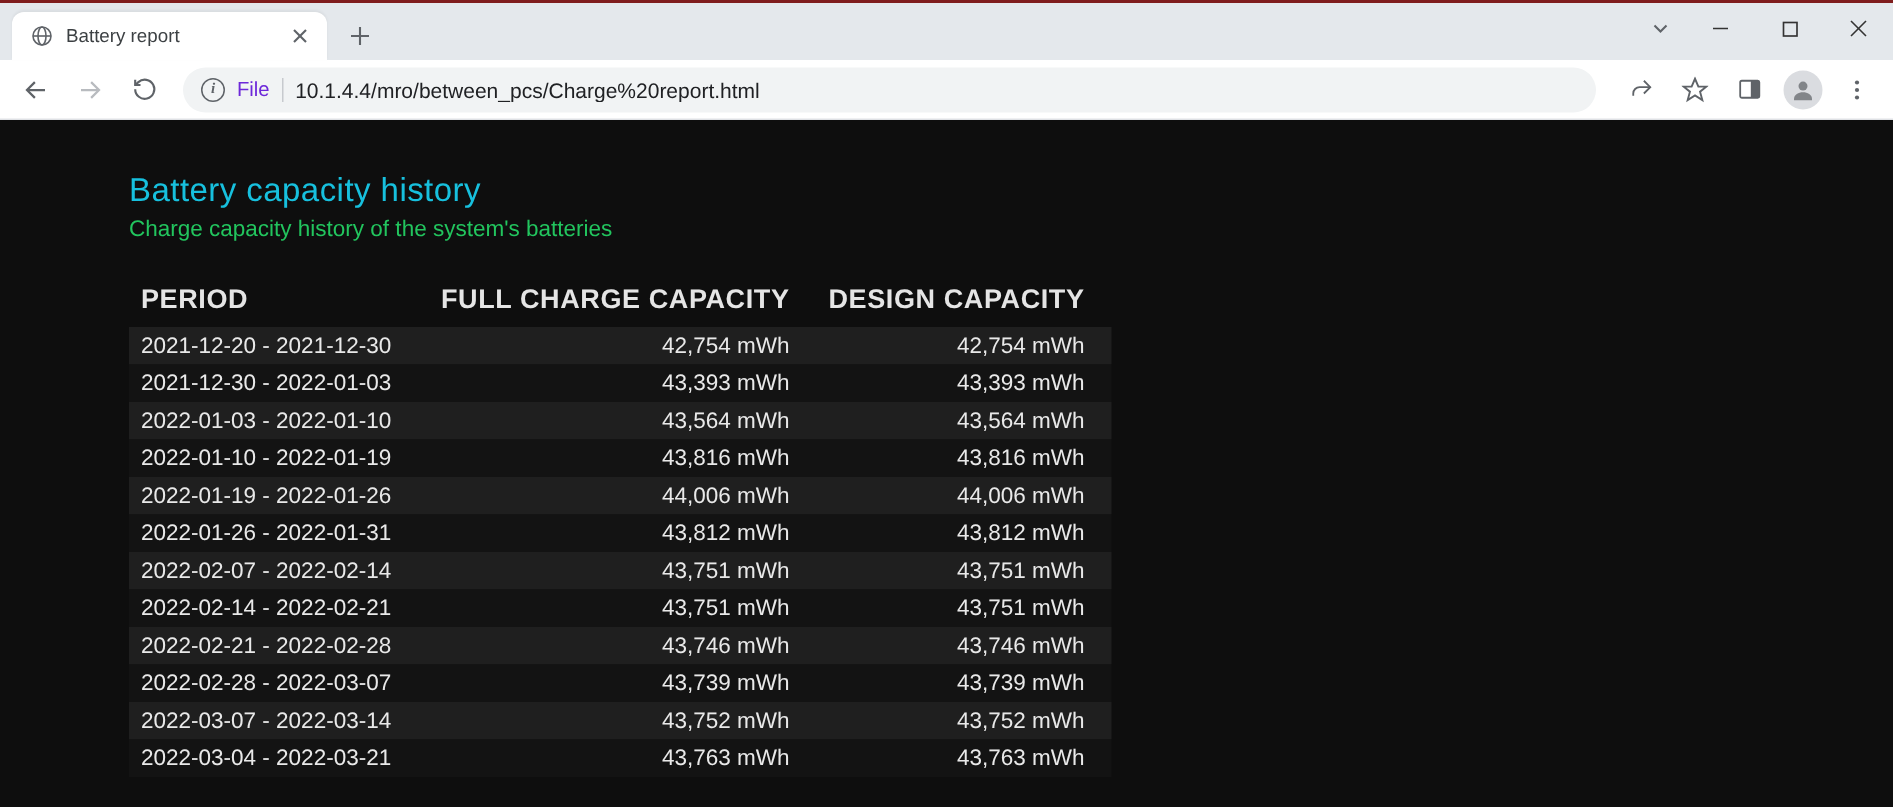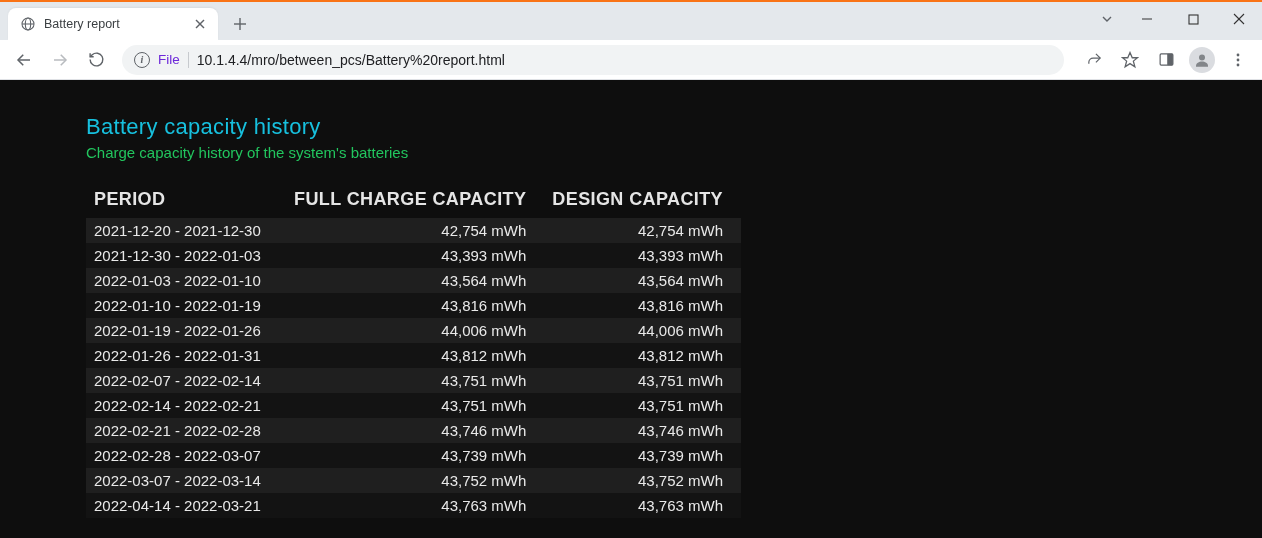--- a/index.html
+++ b/index.html
@@ -1,17 +1,17 @@
 <!DOCTYPE html>
 <html><head>
 <meta charset="utf-8">
 <style>
   * { box-sizing: border-box; margin: 0; padding: 0; }
   html, body { width: 1262px; height: 538px; font-family: "Segoe UI", Arial, sans-serif; overflow: hidden; background: #fff; }
-  .window { width: 1262px; height: 538px; display: flex; flex-direction: column; border-top: 2px solid #f97316; background:#fff;}
+  .window { width: 1262px; height: 538px; display: flex; flex-direction: column; border-top: 2px solid #7f1d1d; background:#fff;}
   
   .titlebar { height: 38px; background: #e4e8ec; display: flex; align-items: flex-end; position: relative; }
   .tab { position: relative; margin-left: 8px; margin-top: 6px; height: 32px; background: #ffffff; border-radius: 8px 8px 0 0; display: flex; align-items: center; padding: 0 10px 0 12px; min-width: 210px; box-shadow: 0 -1px 2px rgba(0,0,0,0.05);}
   .tab .favicon { width:16px; height:16px; margin-right:8px; display:inline-flex; align-items:center; justify-content:center;}
   .tab .title { font-size: 12.5px; color:#3c4043; flex:1; white-space:nowrap; overflow:hidden; text-overflow:ellipsis;}
   .tab .close { width:16px; height:16px; display:inline-flex; align-items:center; justify-content:center; border-radius:50%; color:#5f6368; font-size:14px; cursor:pointer;}
   .newtab { width:28px; height:28px; margin-left:8px; margin-bottom:2px; display:flex; align-items:center; justify-content:center; color:#5f6368; font-size:18px; border-radius:50%; cursor:pointer;}
   .win-controls { position:absolute; right:0; top:0; height:34px; display:flex; align-items:center; }
   .win-controls .ctl { width:46px; height:34px; display:flex; align-items:center; justify-content:center; color:#555; cursor:pointer;}
   .win-controls .chev { width:34px; }
@@ -114,21 +114,21 @@
     <div class="tbtn">
       <svg width="17" height="17" viewBox="0 0 24 24" fill="none" stroke="#5f6368" stroke-width="2">
           <path d="M3 12a9 9 0 1 0 3-6.7L3 8"></path>
           <polyline points="3,3 3,8 8,8"></polyline>
         </svg>
     </div>
     <div class="omnibox">
       <span class="info">i</span>
       <span class="filelabel">File</span>
       <span class="sep"></span>
-      <span class="url">10.1.4.4/mro/between_pcs/Battery%20report.html</span>
+      <span class="url">10.1.4.4/mro/between_pcs/Charge%20report.html</span>
     </div>
     <div class="rt-icons">
       <div class="ic">
         <svg width="17" height="17" viewBox="0 0 24 24" fill="none" stroke="#5f6368" stroke-width="1.7">
             <path d="M14 4l6 6-6 6"></path>
             <path d="M20 10H10a6 6 0 0 0-6 6v2"></path>
           </svg>
       </div>
       <div class="ic">
         <svg width="18" height="18" viewBox="0 0 24 24" fill="none" stroke="#5f6368" stroke-width="1.7">
@@ -221,21 +221,21 @@
               <td class="period">2022-02-28 - 2022-03-07</td>
               <td class="val">43,739 mWh</td>
               <td class="val">43,739 mWh</td>
             </tr>
             <tr>
               <td class="period">2022-03-07 - 2022-03-14</td>
               <td class="val">43,752 mWh</td>
               <td class="val">43,752 mWh</td>
             </tr>
             <tr>
-              <td class="period">2022-04-14 - 2022-03-21</td>
+              <td class="period">2022-03-04 - 2022-03-21</td>
               <td class="val">43,763 mWh</td>
               <td class="val">43,763 mWh</td>
             </tr>
           </tbody>
       </table>
     </div>
   </div>
 
 </div>
 

